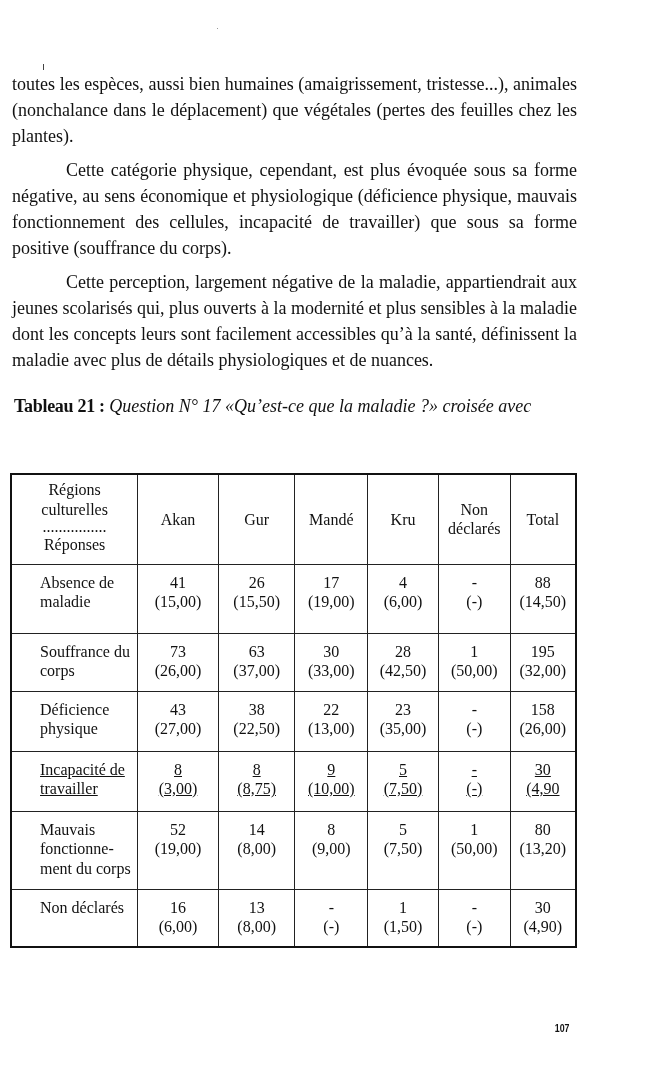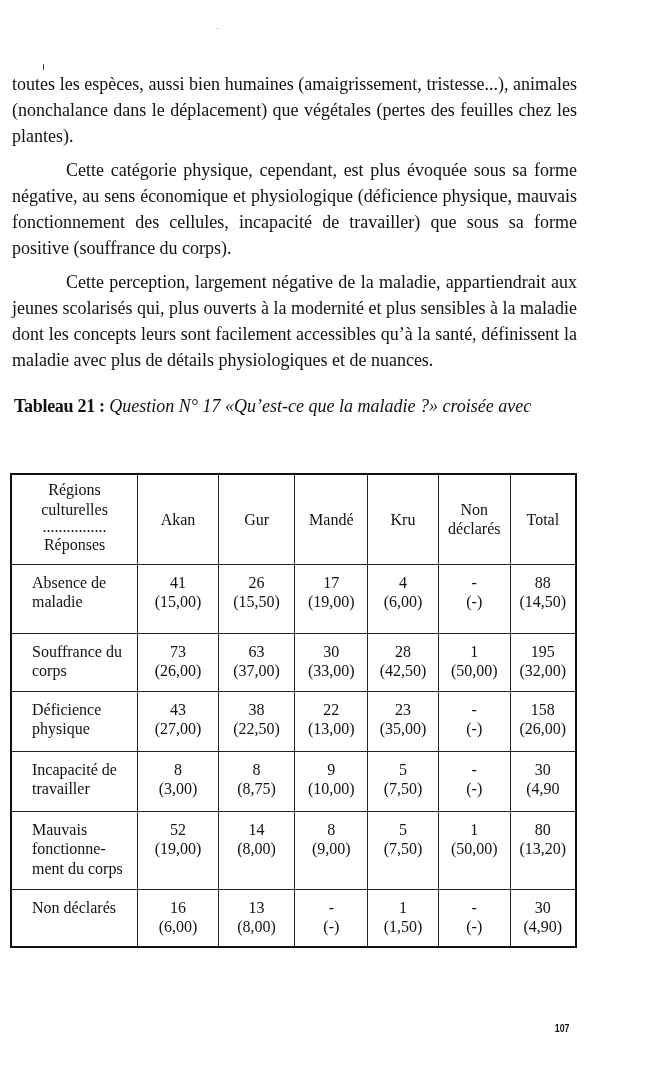--- a/index.html
+++ b/index.html
@@ -28,21 +28,21 @@
     position: absolute; left: 10px; top: 473px;
     border-collapse: collapse; width: 567px;
     font-size: 16px; line-height: 19.5px;
     border: 2px solid #111;
   }
   table.data td, table.data th {
     border: 1px solid #222; font-weight: normal; vertical-align: top;
     text-align: center; padding: 0;
   }
   table.data th { vertical-align: middle; }
-  table.data .rowlabel { text-align: left; padding-left: 20px; padding-top: 8px; }
+  table.data .rowlabel { text-align: left; padding-left: 28px; padding-top: 8px; }
   table.data td.cell { padding-top: 8px; }
   table.data td.cell .pct { display: block; }
   .corner { text-align: center !important; padding: 4px 6px 8px 6px !important; }
   .corner .dots { display: block; letter-spacing: 0px; line-height: 16px; }
   .page-number {
     position: absolute; left: 553px; top: 1022px;
     font-family: "Liberation Sans", sans-serif; font-weight: bold; font-size: 11px;
     transform: scaleX(0.8);
   }
 </style>
@@ -109,21 +109,21 @@
       </tr>
       <tr style="height: 60px;">
         <td class="rowlabel">Déficience physique</td>
         <td class="cell"><span>43</span><span class="pct">(27,00)</span></td>
         <td class="cell"><span>38</span><span class="pct">(22,50)</span></td>
         <td class="cell"><span>22</span><span class="pct">(13,00)</span></td>
         <td class="cell"><span>23</span><span class="pct">(35,00)</span></td>
         <td class="cell"><span>-</span><span class="pct">(-)</span></td>
         <td class="cell"><span>158</span><span class="pct">(26,00)</span></td>
       </tr>
-      <tr style="height: 60px;">
+      <tr style="height: 60px; text-decoration: underline;">
         <td class="rowlabel">Incapacité de travailler</td>
         <td class="cell"><span>8</span><span class="pct">(3,00)</span></td>
         <td class="cell"><span>8</span><span class="pct">(8,75)</span></td>
         <td class="cell"><span>9</span><span class="pct">(10,00)</span></td>
         <td class="cell"><span>5</span><span class="pct">(7,50)</span></td>
         <td class="cell"><span>-</span><span class="pct">(-)</span></td>
         <td class="cell"><span>30</span><span class="pct">(4,90</span></td>
       </tr>
       <tr style="height: 78px; margin-left: 36px;">
         <td class="rowlabel">Mauvais fonctionne-ment du corps</td>

